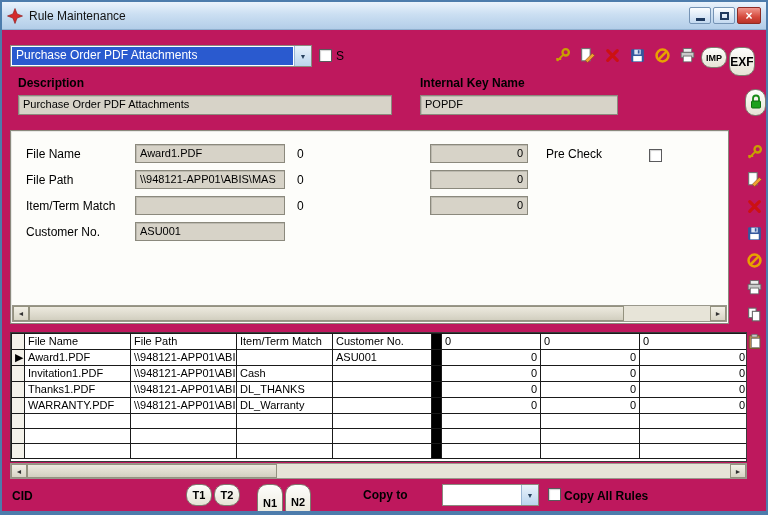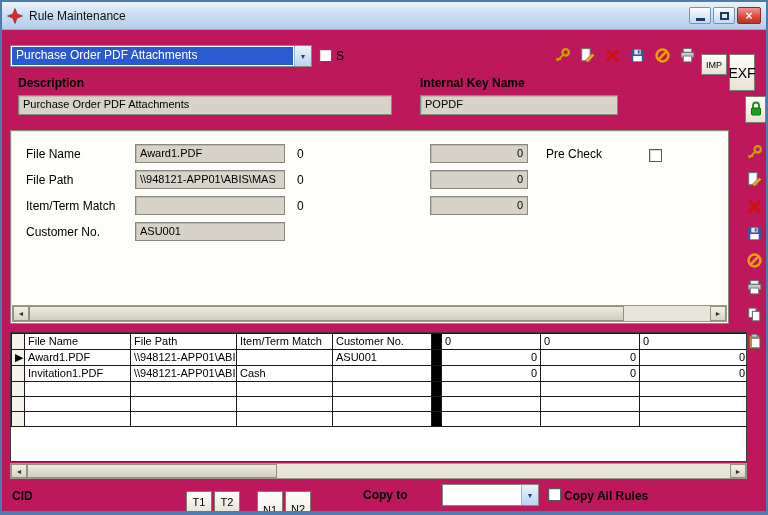--- a/index.html
+++ b/index.html
@@ -30,22 +30,22 @@
   .checkbox { width:13px; height:13px; background:#fff; border:1px solid #5a5a5c;
               box-shadow:inset 1px 1px 1px rgba(0,0,0,.18); cursor:pointer; }
   .combo { display:flex; background:#fff; border:1px solid #8A8A7E; align-items:stretch; }
   .combo-text { flex:1; font-size:12px; padding:2px 5px; white-space:nowrap; overflow:hidden; }
   .combo-text.selected { background:#2A5ACF; color:#fff; margin:1px; padding:1px 4px; }
   .combo-btn { width:17px; display:flex; align-items:center; justify-content:center; font-size:7px;
                color:#27425F; background:linear-gradient(#E9F2FB,#BBD5EE); border-left:1px solid #9AB6D4; cursor:pointer; }
   .icon-btn { width:24px; height:24px; border:none; background:transparent; display:flex;
               align-items:center; justify-content:center; padding:0; cursor:pointer; }
   .btn { display:flex; align-items:center; justify-content:center;
-         background:linear-gradient(#FEFEFC,#E6E3D5); border:1px solid #7E7C6F; border-radius:0;
-         font-size:11px; font-weight:normal; font-family:inherit; cursor:pointer; color:#000;margin-top:7px; }
+         background:linear-gradient(#FEFEFC,#E6E3D5); border:1px solid #7E7C6F; border-radius:10px;
+         font-size:11px; font-weight:bold; font-family:inherit; cursor:pointer; color:#000; }
   .panel { background:#FDFDFA; border:1px solid #8B897D; box-shadow:inset 1px 1px 0 rgba(0,0,0,.08); }
 
   
   .hscroll { display:flex; align-items:stretch; background:#E7E4D8; border:1px solid #9A988C; }
   .sbtn { width:16px; background:linear-gradient(#F2F0E6,#D8D5C6); border:1px solid #94927F;
           display:flex; align-items:center; justify-content:center; font-size:7px; color:#333; cursor:pointer; }
   .sthumb { background:linear-gradient(#EDEADF,#D2CFC0); border:1px solid #94927F; cursor:pointer; }
   .sfill { flex:1; }
 
   
@@ -119,21 +119,21 @@
         </svg></span>
   </button>
   <button class="icon-btn abs" style="left:673px; top:43px;">
     <span><svg width="17" height="17" viewBox="0 0 16 16">
           <rect x="4" y="1.5" width="8" height="3.5" fill="#EEE" stroke="#666" stroke-width="0.8"></rect>
           <rect x="2" y="5" width="12" height="5" fill="#C9C9C9" stroke="#666" stroke-width="0.8"></rect>
           <rect x="4" y="8.5" width="8" height="5.5" fill="#FFF" stroke="#666" stroke-width="0.8"></rect>
         </svg></span>
   </button>
   <button class="btn abs" style="left:699px; top:45px; width:26px; height:21px; font-size:9px;">IMP</button>
-  <button class="btn abs" style="left:727px; top:45px; width:26px; height:37px; font-size:14px;">EXF</button>
+  <button class="btn abs" style="left:727px; top:45px; width:26px; height:29px; font-size:12px;">EXF</button>
 
   <span class="lbl b abs" style="left:16px; top:74px;">Description</span>
   <span class="lbl b abs" style="left:418px; top:74px;">Internal Key Name</span>
   <div class="field abs" style="left:16px; top:93px; width:374px; height:20px;">Purchase Order PDF Attachments</div>
   <div class="field abs" style="left:418px; top:93px; width:198px; height:20px;">POPDF</div>
   <button class="btn abs" style="left:743px; top:87px; width:21px; height:27px;">
     <span><svg width="14" height="16" viewBox="0 0 14 16">
           <path d="M4 7 V4.5 a3 3 0 0 1 6 0 V7" fill="none" stroke="#168A16" stroke-width="1.8"></path>
           <rect x="2.5" y="7" width="9" height="7" rx="1" fill="#1DA01D" stroke="#0F6E0F"></rect>
         </svg></span>
@@ -262,20 +262,42 @@
         <td>\\948121-APP01\ABI</td>
         <td>Cash</td>
         <td></td>
         <td class="black-col"></td>
         <td class="num">0</td>
         <td class="num">0</td>
         <td class="num">0</td>
       </tr>
       <tr>
         <td class="sel-col"></td>
+        <td>Thanks1.PDF</td>
+        <td>\\948121-APP01\ABI</td>
+        <td>DL_THANKS</td>
+        <td></td>
+        <td class="black-col"></td>
+        <td class="num">0</td>
+        <td class="num">0</td>
+        <td class="num">0</td>
+      </tr>
+      <tr>
+        <td class="sel-col"></td>
+        <td>WARRANTY.PDF</td>
+        <td>\\948121-APP01\ABI</td>
+        <td>DL_Warranty</td>
+        <td></td>
+        <td class="black-col"></td>
+        <td class="num">0</td>
+        <td class="num">0</td>
+        <td class="num">0</td>
+      </tr>
+      <tr>
+        <td class="sel-col"></td>
             <td></td>
             <td></td>
             <td></td>
             <td></td>
             <td class="black-col"></td>
             <td></td>
             <td></td>
             <td></td>
       </tr>
       <tr>

